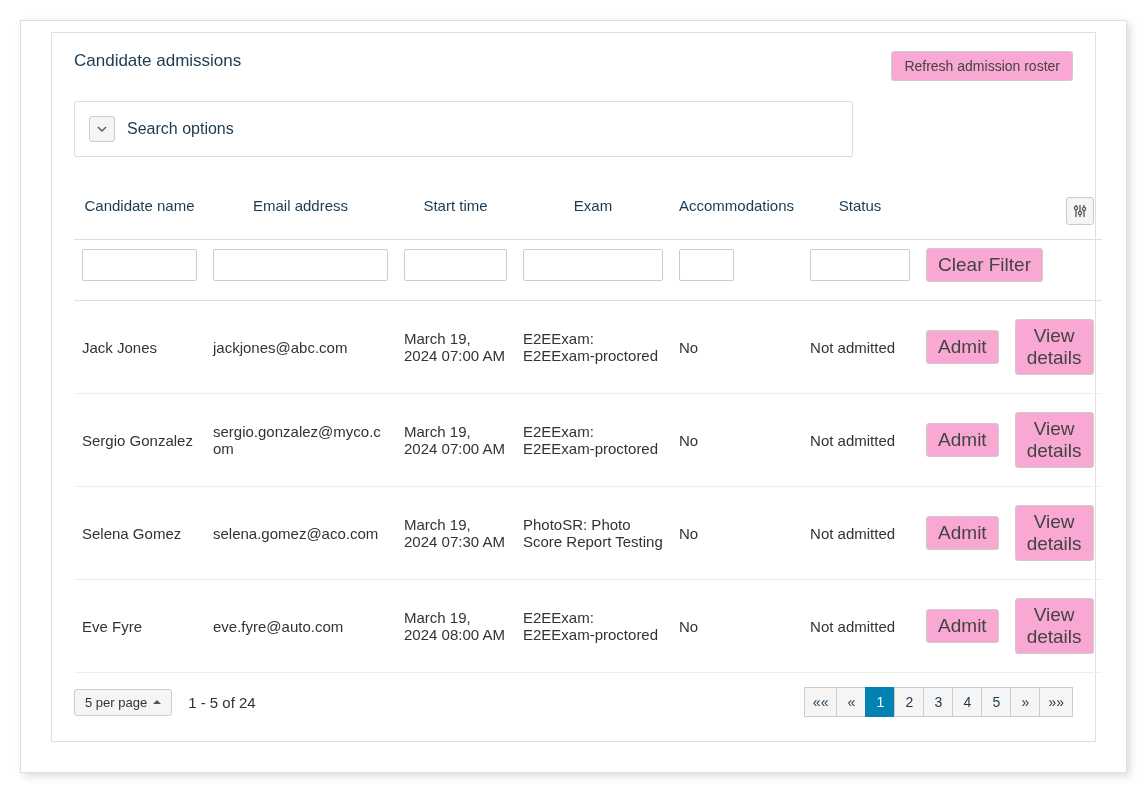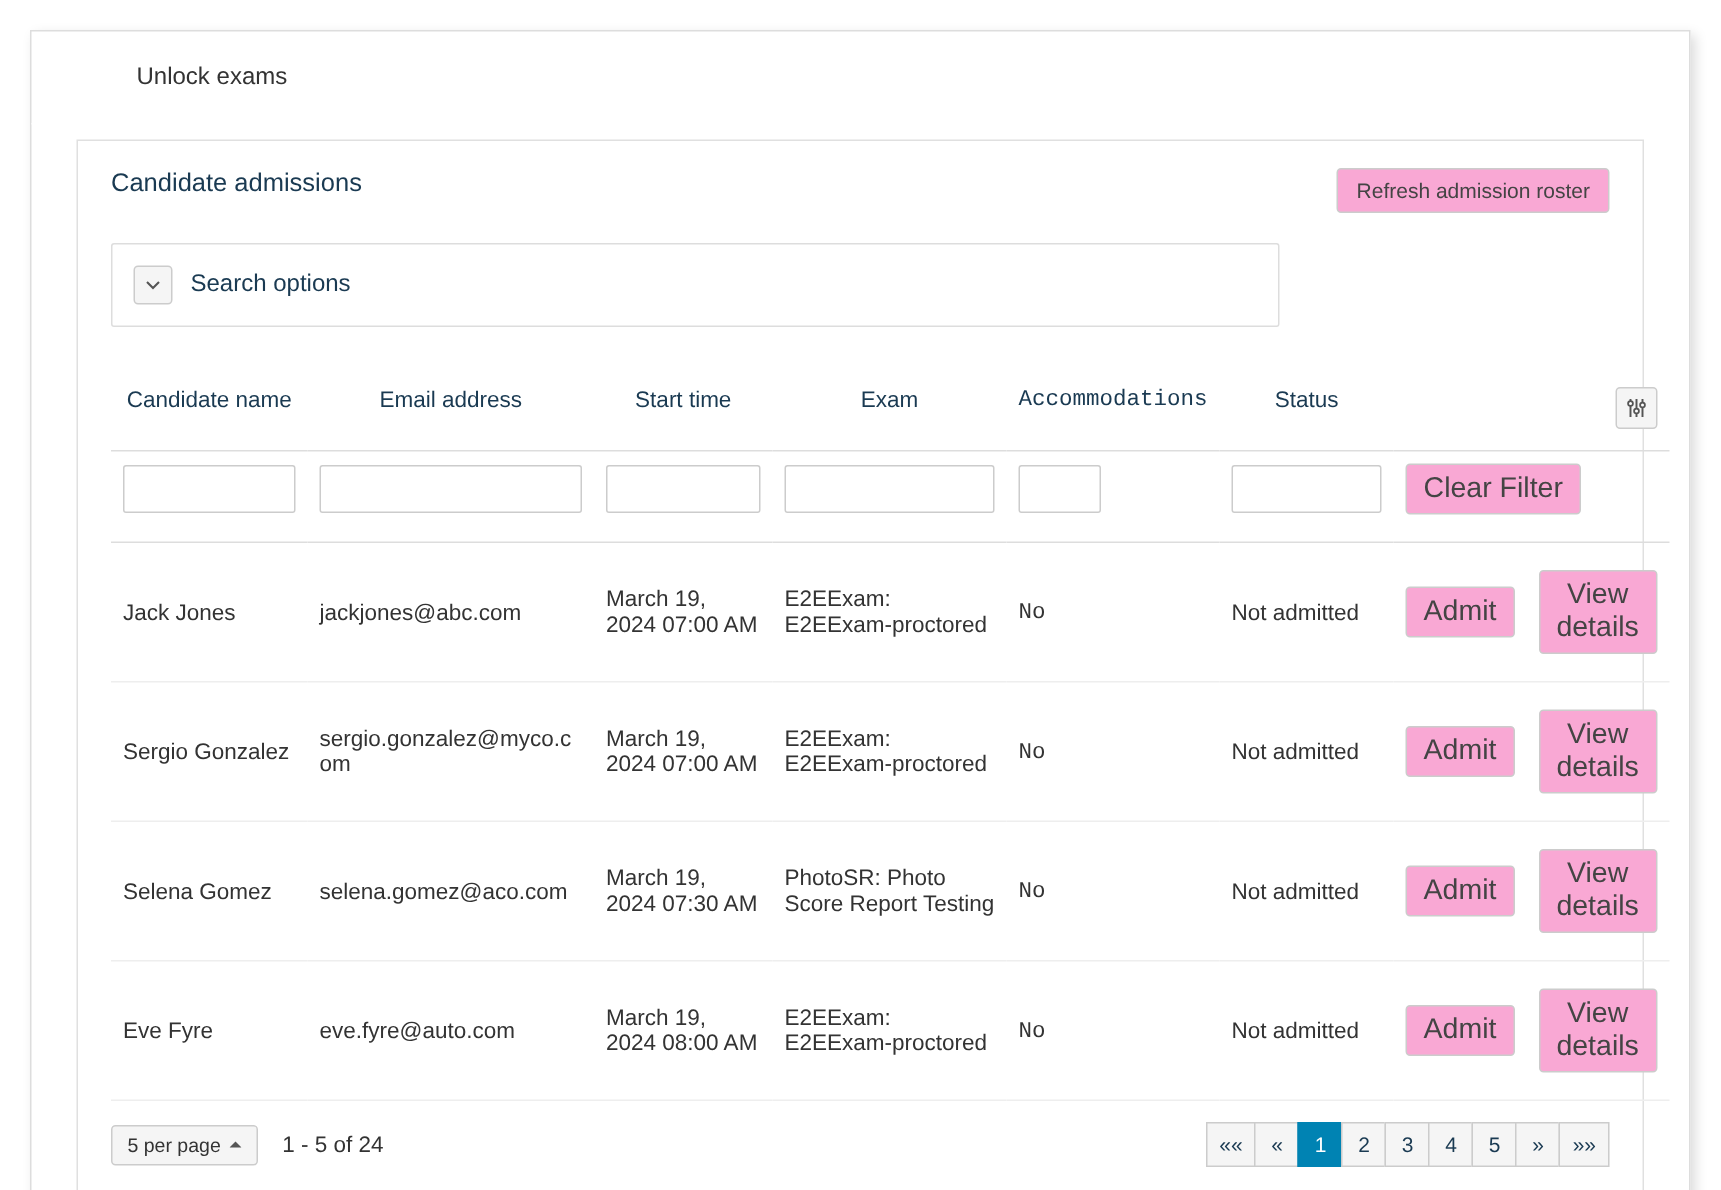--- a/index.html
+++ b/index.html
@@ -113,21 +113,21 @@
     padding: 18px 8px;
     border-bottom: 1px solid #eee;
     vertical-align: middle;
     font-size: 15px;
     color: #333;
   }
   .col-name   { width: 130px; }
   .col-email  { width: 185px; word-break: break-all; }
   .col-start  { width: 120px; }
   .col-exam   { width: 155px; }
-  .col-accom  { width: 135px; font-family: Liberation Mono, monospace; }
+  .col-accom  { width: 135px; }
   .col-status { width: 115px; }
   .col-admit  { width: 70px; text-align: left; }
   .col-view   { width: 100px; text-align: left; }
   .settings-btn {
     width: 28px;
     height: 28px;
     background: #f5f5f5;
     border: 1px solid #ccc;
     border-radius: 3px;
     display: inline-flex;
@@ -194,21 +194,20 @@
     border-color: #0083b3;
   }
   svg { display: block; }
 </style>
 </head>
 <body>
 
 <div class="container">
 
   <div class="tabs">
-    <div class="tab">Unlock exams</div>
   </div>
 
   <div class="panel">
 
     <div class="panel-header">
       <div class="panel-title">Candidate admissions</div>
       <button class="btn">Refresh admission roster</button>
     </div>
 
     <div class="search-options-box">

